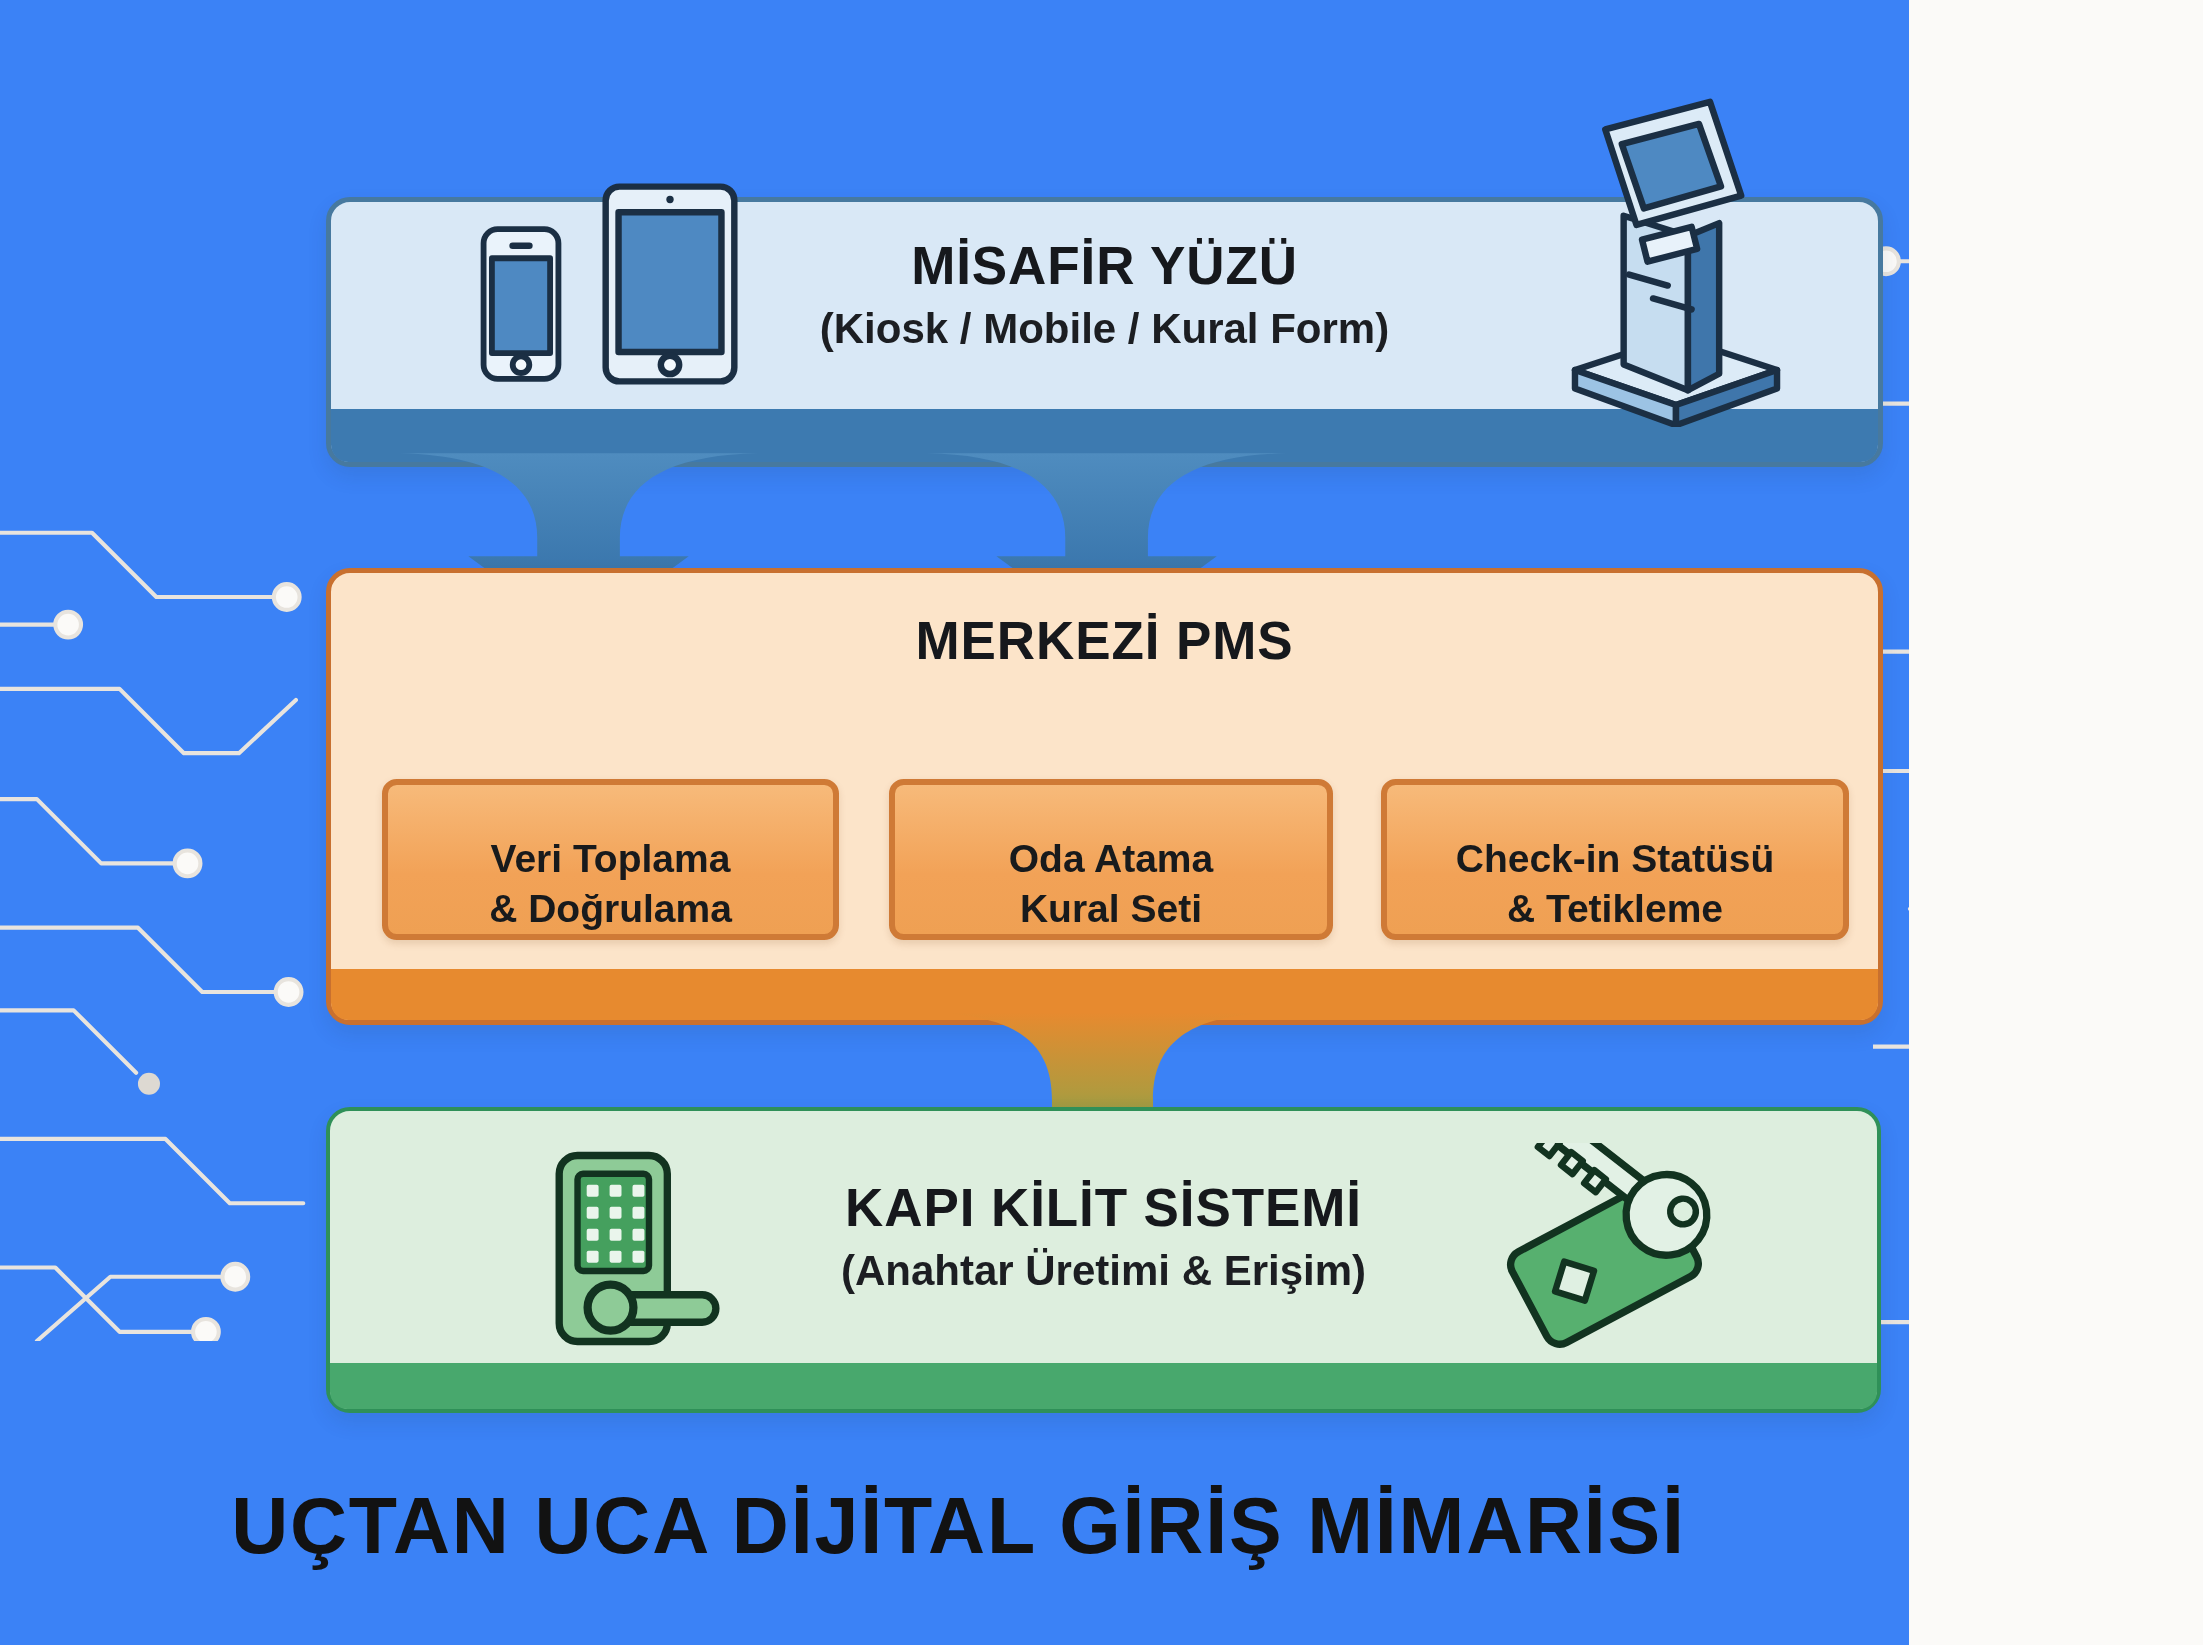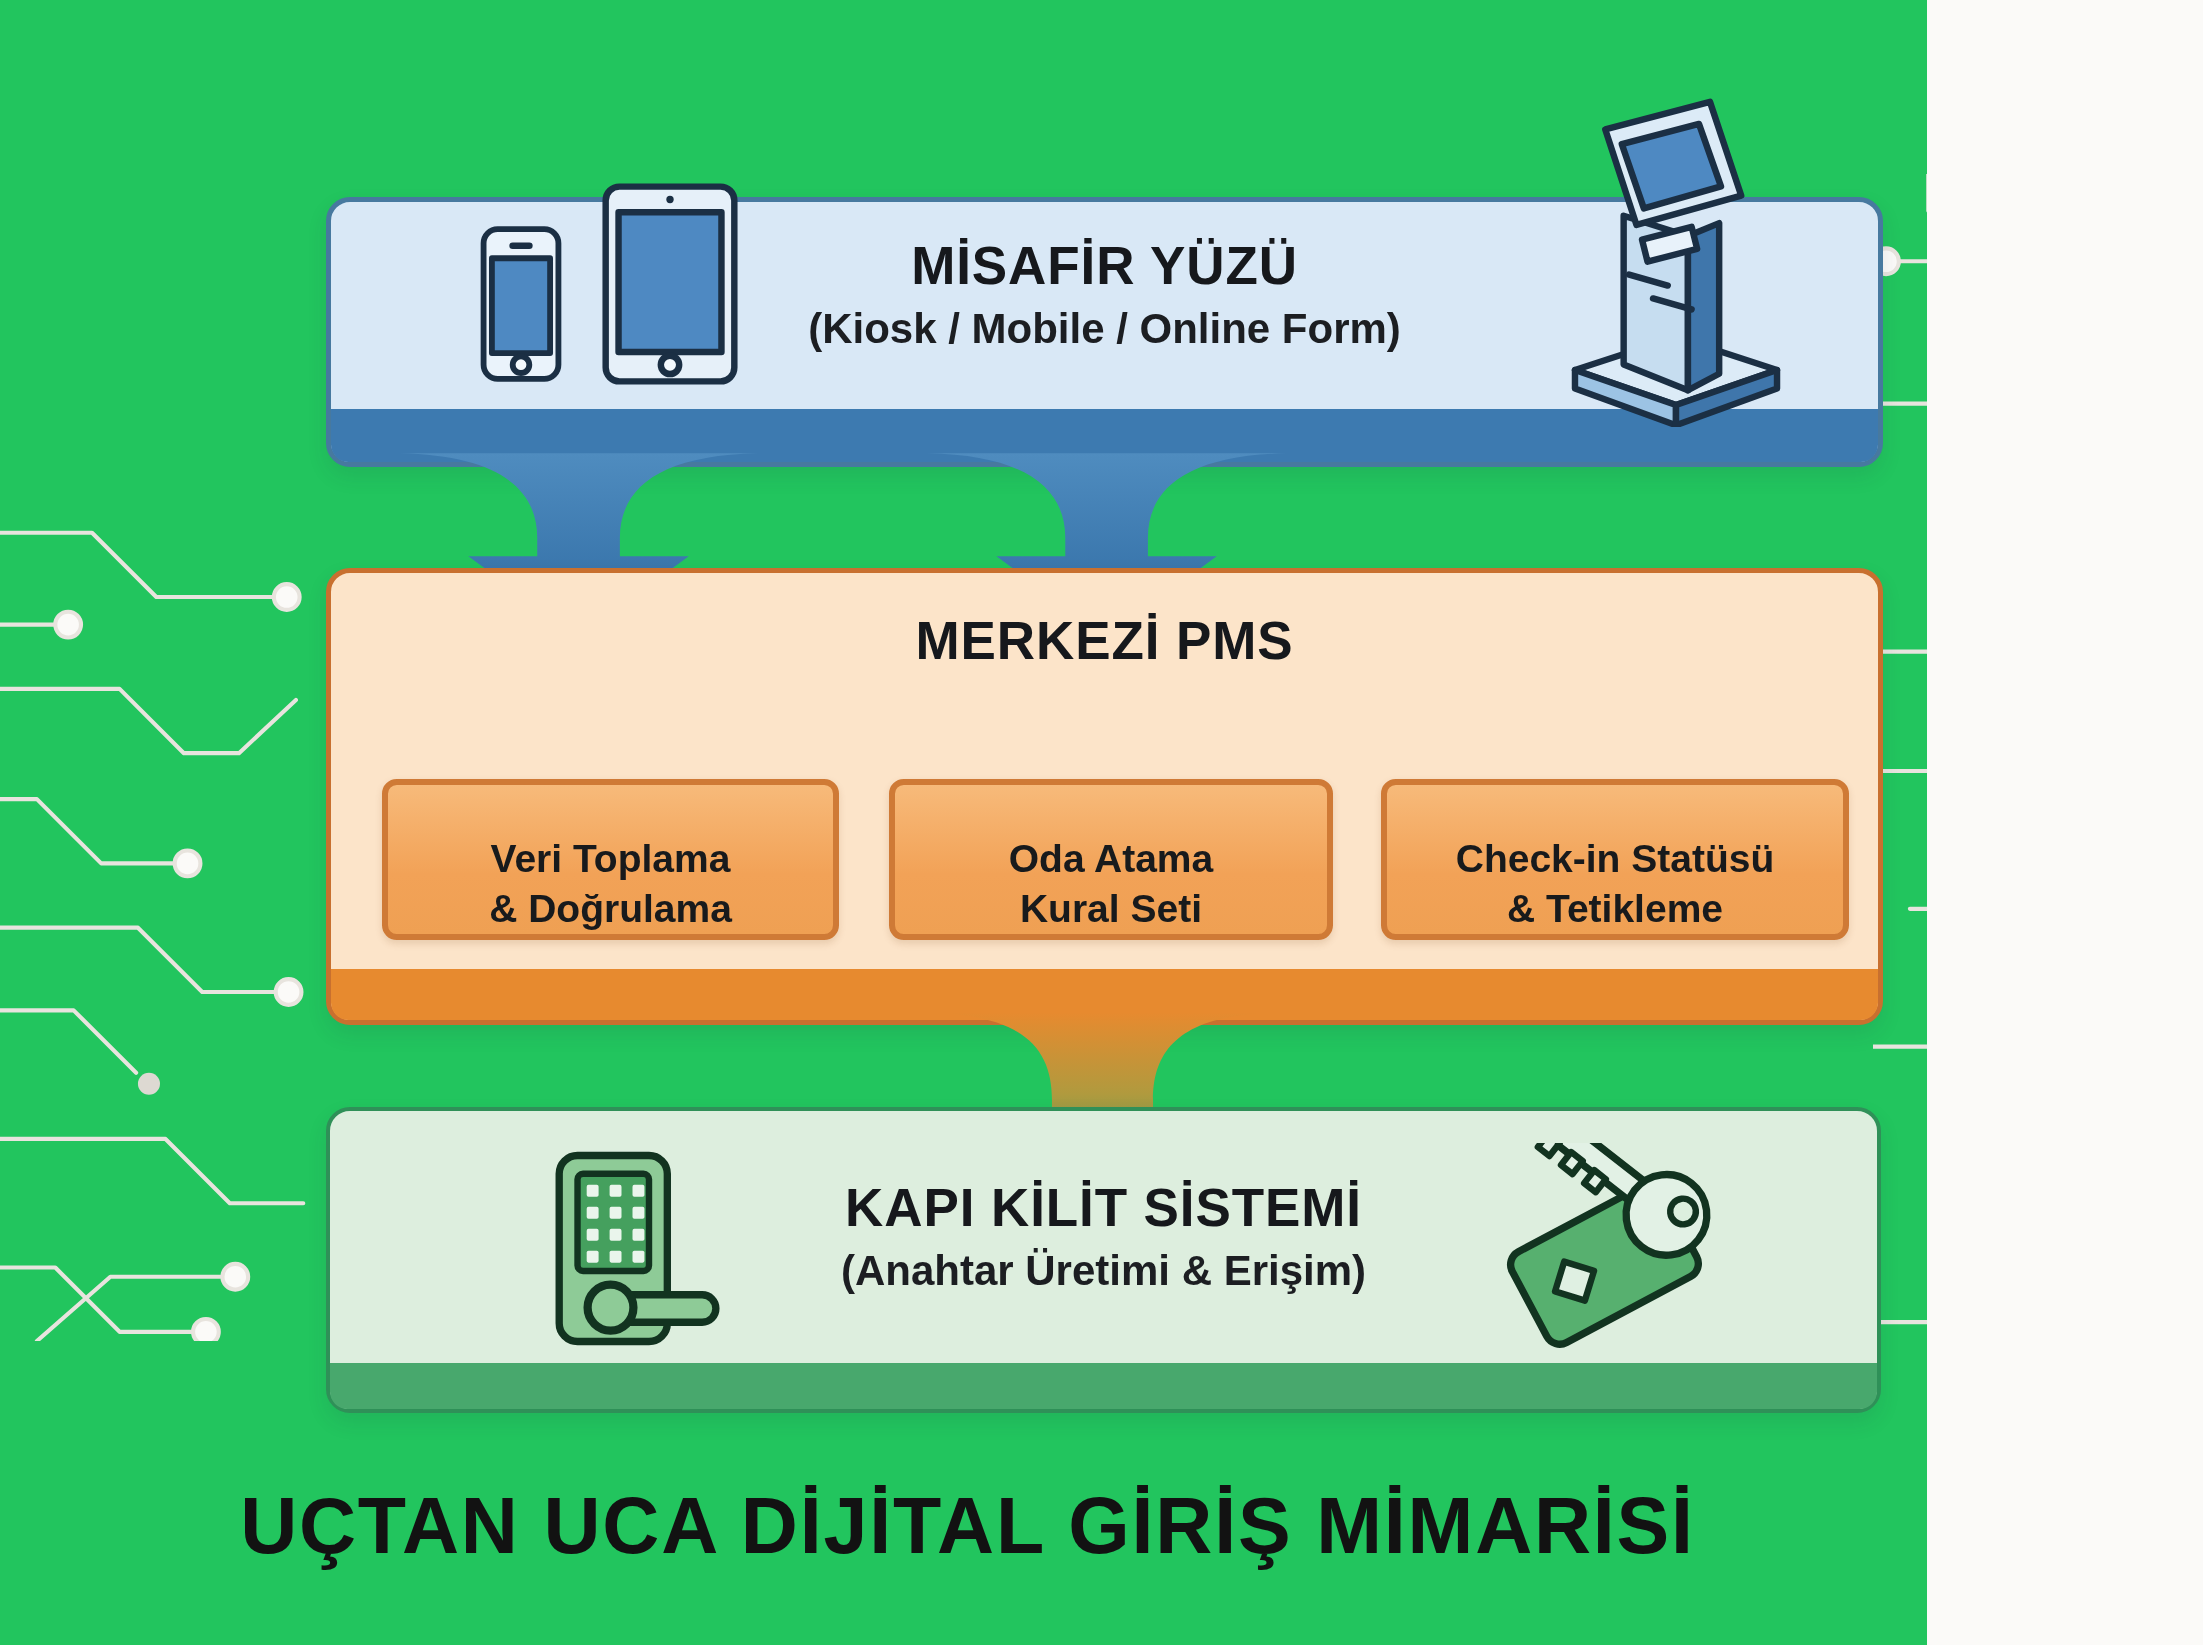--- a/index.html
+++ b/index.html
@@ -1,18 +1,18 @@
 <!DOCTYPE html>
 <html style="font-size:14.7px"><head>
 <meta charset="utf-8">
 <style>
   html,body{margin:0;padding:0;background:#fbfaf8;}
   body{width:2204px;height:1646px;overflow:hidden;
        font-family:"Liberation Sans","DejaVu Sans",sans-serif;color:#17181a;}
-  .stage{position:relative;width:1909px;height:1646px;background:#22c55e;overflow:hidden;padding-left:18px;}
+  .stage{position:relative;width:1909px;height:1646px;background:#3b82f6;overflow:hidden;}
 
   svg{display:block;}
   .circuit{position:absolute;}
   .circuit path{fill:none;stroke:#e8e4de;stroke-width:4.5;stroke-linejoin:round;stroke-linecap:round;}
   .circuit circle{fill:#fbfaf8;stroke:#e8e4de;stroke-width:4.5;}
   .circuit circle.dot{fill:#ddd9d2;stroke:none;}
 
   .box{position:absolute;left:326px;width:1547px;border-radius:24px;
        box-shadow:0 9.2px 20px rgba(30,50,70,.10);}
   .box .band{position:absolute;left:0;right:0;bottom:0;border-radius:0 0 17.4px 17.4px;}
@@ -86,21 +86,21 @@
     <path d="M0,950 H100 L180,1030 H278"></path>
       <circle cx="294" cy="1030" r="14"></circle>
     <path d="M120,1100 H220 L300,1180 H360"></path>
     <path d="M0,1250 H150 L230,1330 H360"></path>
   </svg>
 
   <section class="box box-blue">
     <div class="band"></div>
     <div class="layer-head" style="top:33px;">
       <h2 class="layer-title">MİSAFİR YÜZÜ</h2>
-      <p class="layer-sub">(Kiosk / Mobile / Online Form)</p>
+      <p class="layer-sub">(Kiosk / Mobile / Kural Form)</p>
     </div>
   </section>
 
   <svg class="icon" style="left:478px;top:225px;" width="86" height="158" viewBox="0 0 100 190">
     <rect class="outline" x="5" y="5" width="90" height="180" rx="17" fill="#eaf3fb"></rect>
     <rect x="36" y="21" width="28" height="8" rx="4" fill="#1b2f44"></rect>
     <rect class="outline" x="15" y="40" width="70" height="114" fill="#4e89c2" stroke-width="6"></rect>
     <circle class="outline" cx="50" cy="168" r="10" fill="#f4f9fd" stroke-width="6"></circle>
   </svg>
 

